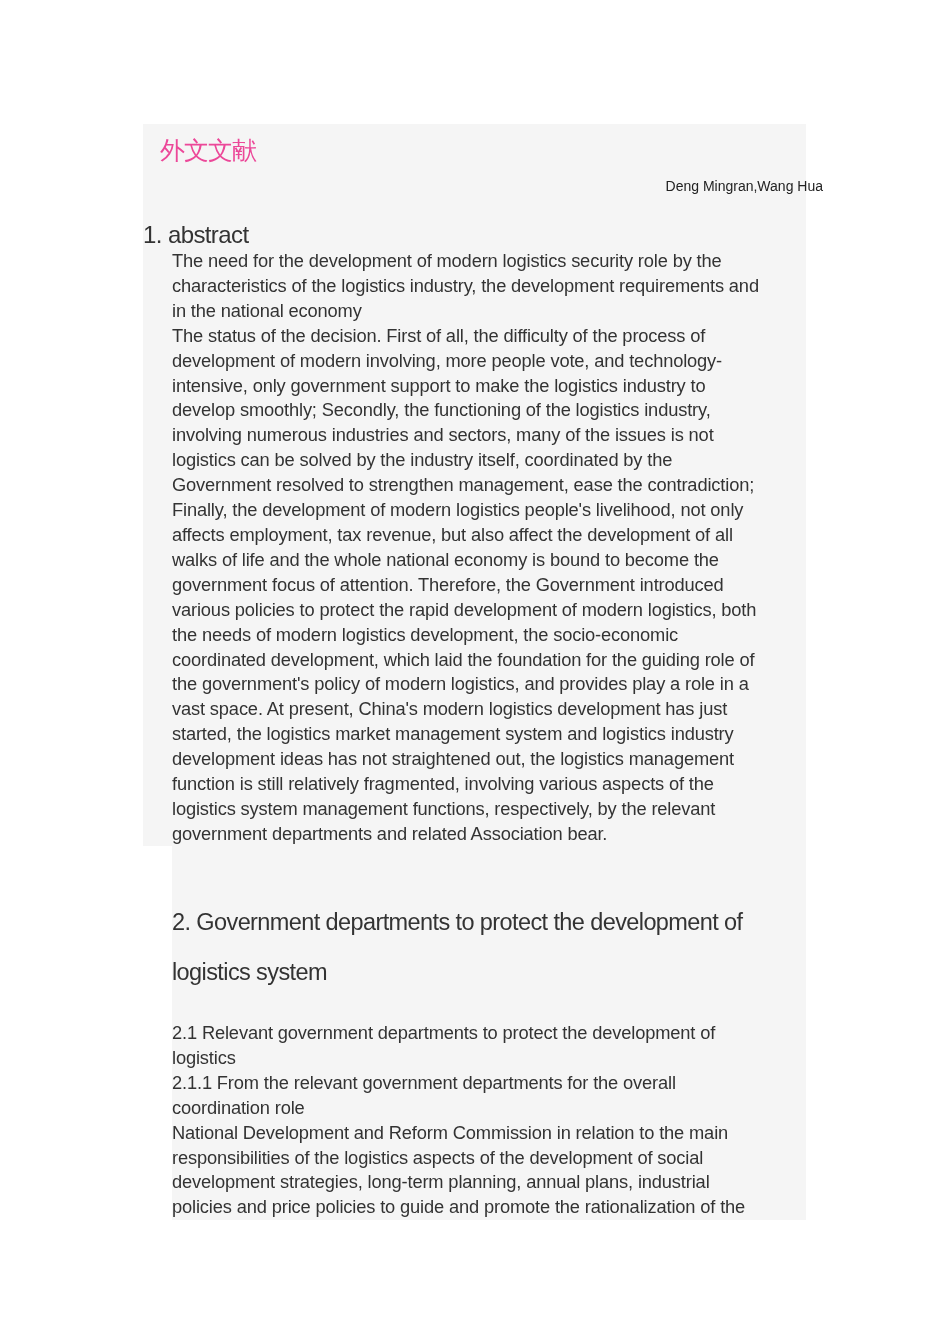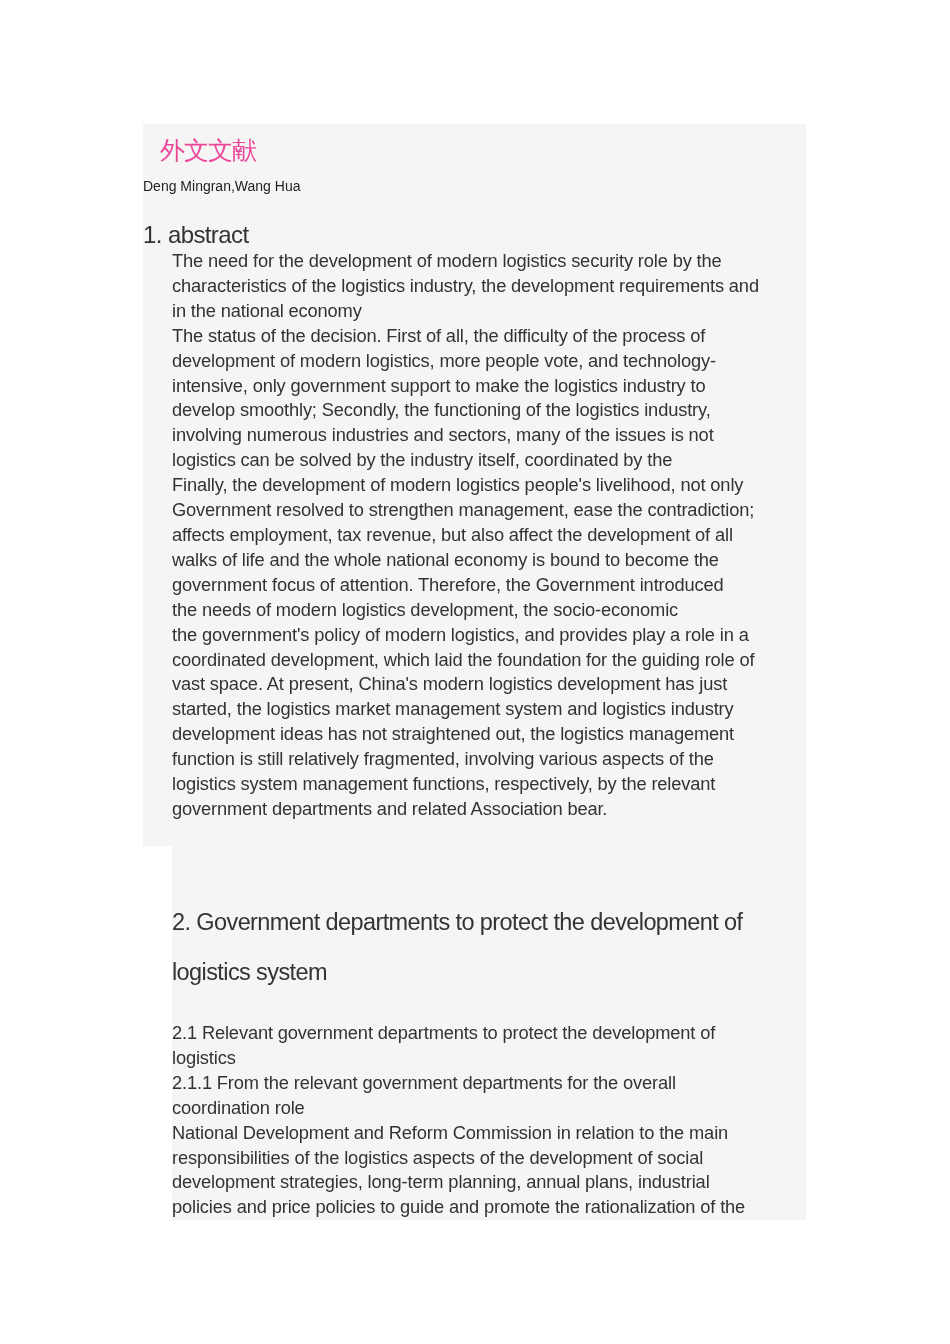--- a/index.html
+++ b/index.html
@@ -1,21 +1,21 @@
 <!DOCTYPE html>
 <html><head>
 <meta charset="utf-8">
 <style>
   html, body { margin: 0; padding: 0; background: #ffffff; }
   body { width: 950px; height: 1344px; position: relative; overflow: hidden;
          font-family: "Liberation Sans", sans-serif; color: #333333; }
   .bg1 { position: absolute; left: 143px; top: 124px; width: 663px; height: 722px; background: #f5f5f5; }
   .bg2 { position: absolute; left: 172px; top: 846px; width: 634px; height: 374px; background: #f5f5f5; }
   .title { position: absolute; left: 160px; top: 134px; font-size: 25px; color: #ec4899; font-family: "DejaVu Sans", sans-serif; letter-spacing: -1px; }
-  .authors { position: absolute; left: 143px; width: 680px; top: 178px; text-align: left; font-size: 14px; color: #222222; }
+  .authors { position: absolute; left: 143px; width: 680px; top: 178px; text-align: right; font-size: 14px; color: #222222; }
   .h1 { position: absolute; left: 143px; top: 221px; font-size: 24px; color: #333333; letter-spacing: -0.6px; }
   .para { position: absolute; left: 172px; width: 634px; font-size: 18.3px; line-height: 24.9px; color: #333333; letter-spacing: -0.15px; }
   .p1 { top: 249px; }
   .h2 { position: absolute; left: 172px; width: 634px; top: 897px; font-size: 23.5px; line-height: 50px; color: #333333; letter-spacing: -0.6px; }
   .p2 { top: 1021px; }
   .line { display: block; white-space: nowrap; }
 </style>
 </head>
 <body>
 
@@ -25,33 +25,34 @@
 <div class="title">外文文献</div>
 <div class="authors">Deng Mingran,Wang Hua</div>
 
 <div class="h1">1. abstract</div>
 
 <div class="para p1">
   <span class="line">The need for the development of modern logistics security role by the</span>
   <span class="line">characteristics of the logistics industry, the development requirements and</span>
   <span class="line">in the national economy</span>
   <span class="line">The status of the decision. First of all, the difficulty of the process of</span>
-  <span class="line">development of modern logistics, more people vote, and technology-</span>
+  <span class="line">development of modern involving, more people vote, and technology-</span>
   <span class="line">intensive, only government support to make the logistics industry to</span>
   <span class="line">develop smoothly; Secondly, the functioning of the logistics industry,</span>
   <span class="line">involving numerous industries and sectors, many of the issues is not</span>
   <span class="line">logistics can be solved by the industry itself, coordinated by the</span>
+  <span class="line">Government resolved to strengthen management, ease the contradiction;</span>
   <span class="line">Finally, the development of modern logistics people's livelihood, not only</span>
-  <span class="line">Government resolved to strengthen management, ease the contradiction;</span>
   <span class="line">affects employment, tax revenue, but also affect the development of all</span>
   <span class="line">walks of life and the whole national economy is bound to become the</span>
   <span class="line">government focus of attention. Therefore, the Government introduced</span>
+  <span class="line">various policies to protect the rapid development of modern logistics, both</span>
   <span class="line">the needs of modern logistics development, the socio-economic</span>
+  <span class="line">coordinated development, which laid the foundation for the guiding role of</span>
   <span class="line">the government's policy of modern logistics, and provides play a role in a</span>
-  <span class="line">coordinated development, which laid the foundation for the guiding role of</span>
   <span class="line">vast space. At present, China's modern logistics development has just</span>
   <span class="line">started, the logistics market management system and logistics industry</span>
   <span class="line">development ideas has not straightened out, the logistics management</span>
   <span class="line">function is still relatively fragmented, involving various aspects of the</span>
   <span class="line">logistics system management functions, respectively, by the relevant</span>
   <span class="line">government departments and related Association bear.</span>
 </div>
 
 <div class="h2">
   <span class="line">2. Government departments to protect the development of</span>

